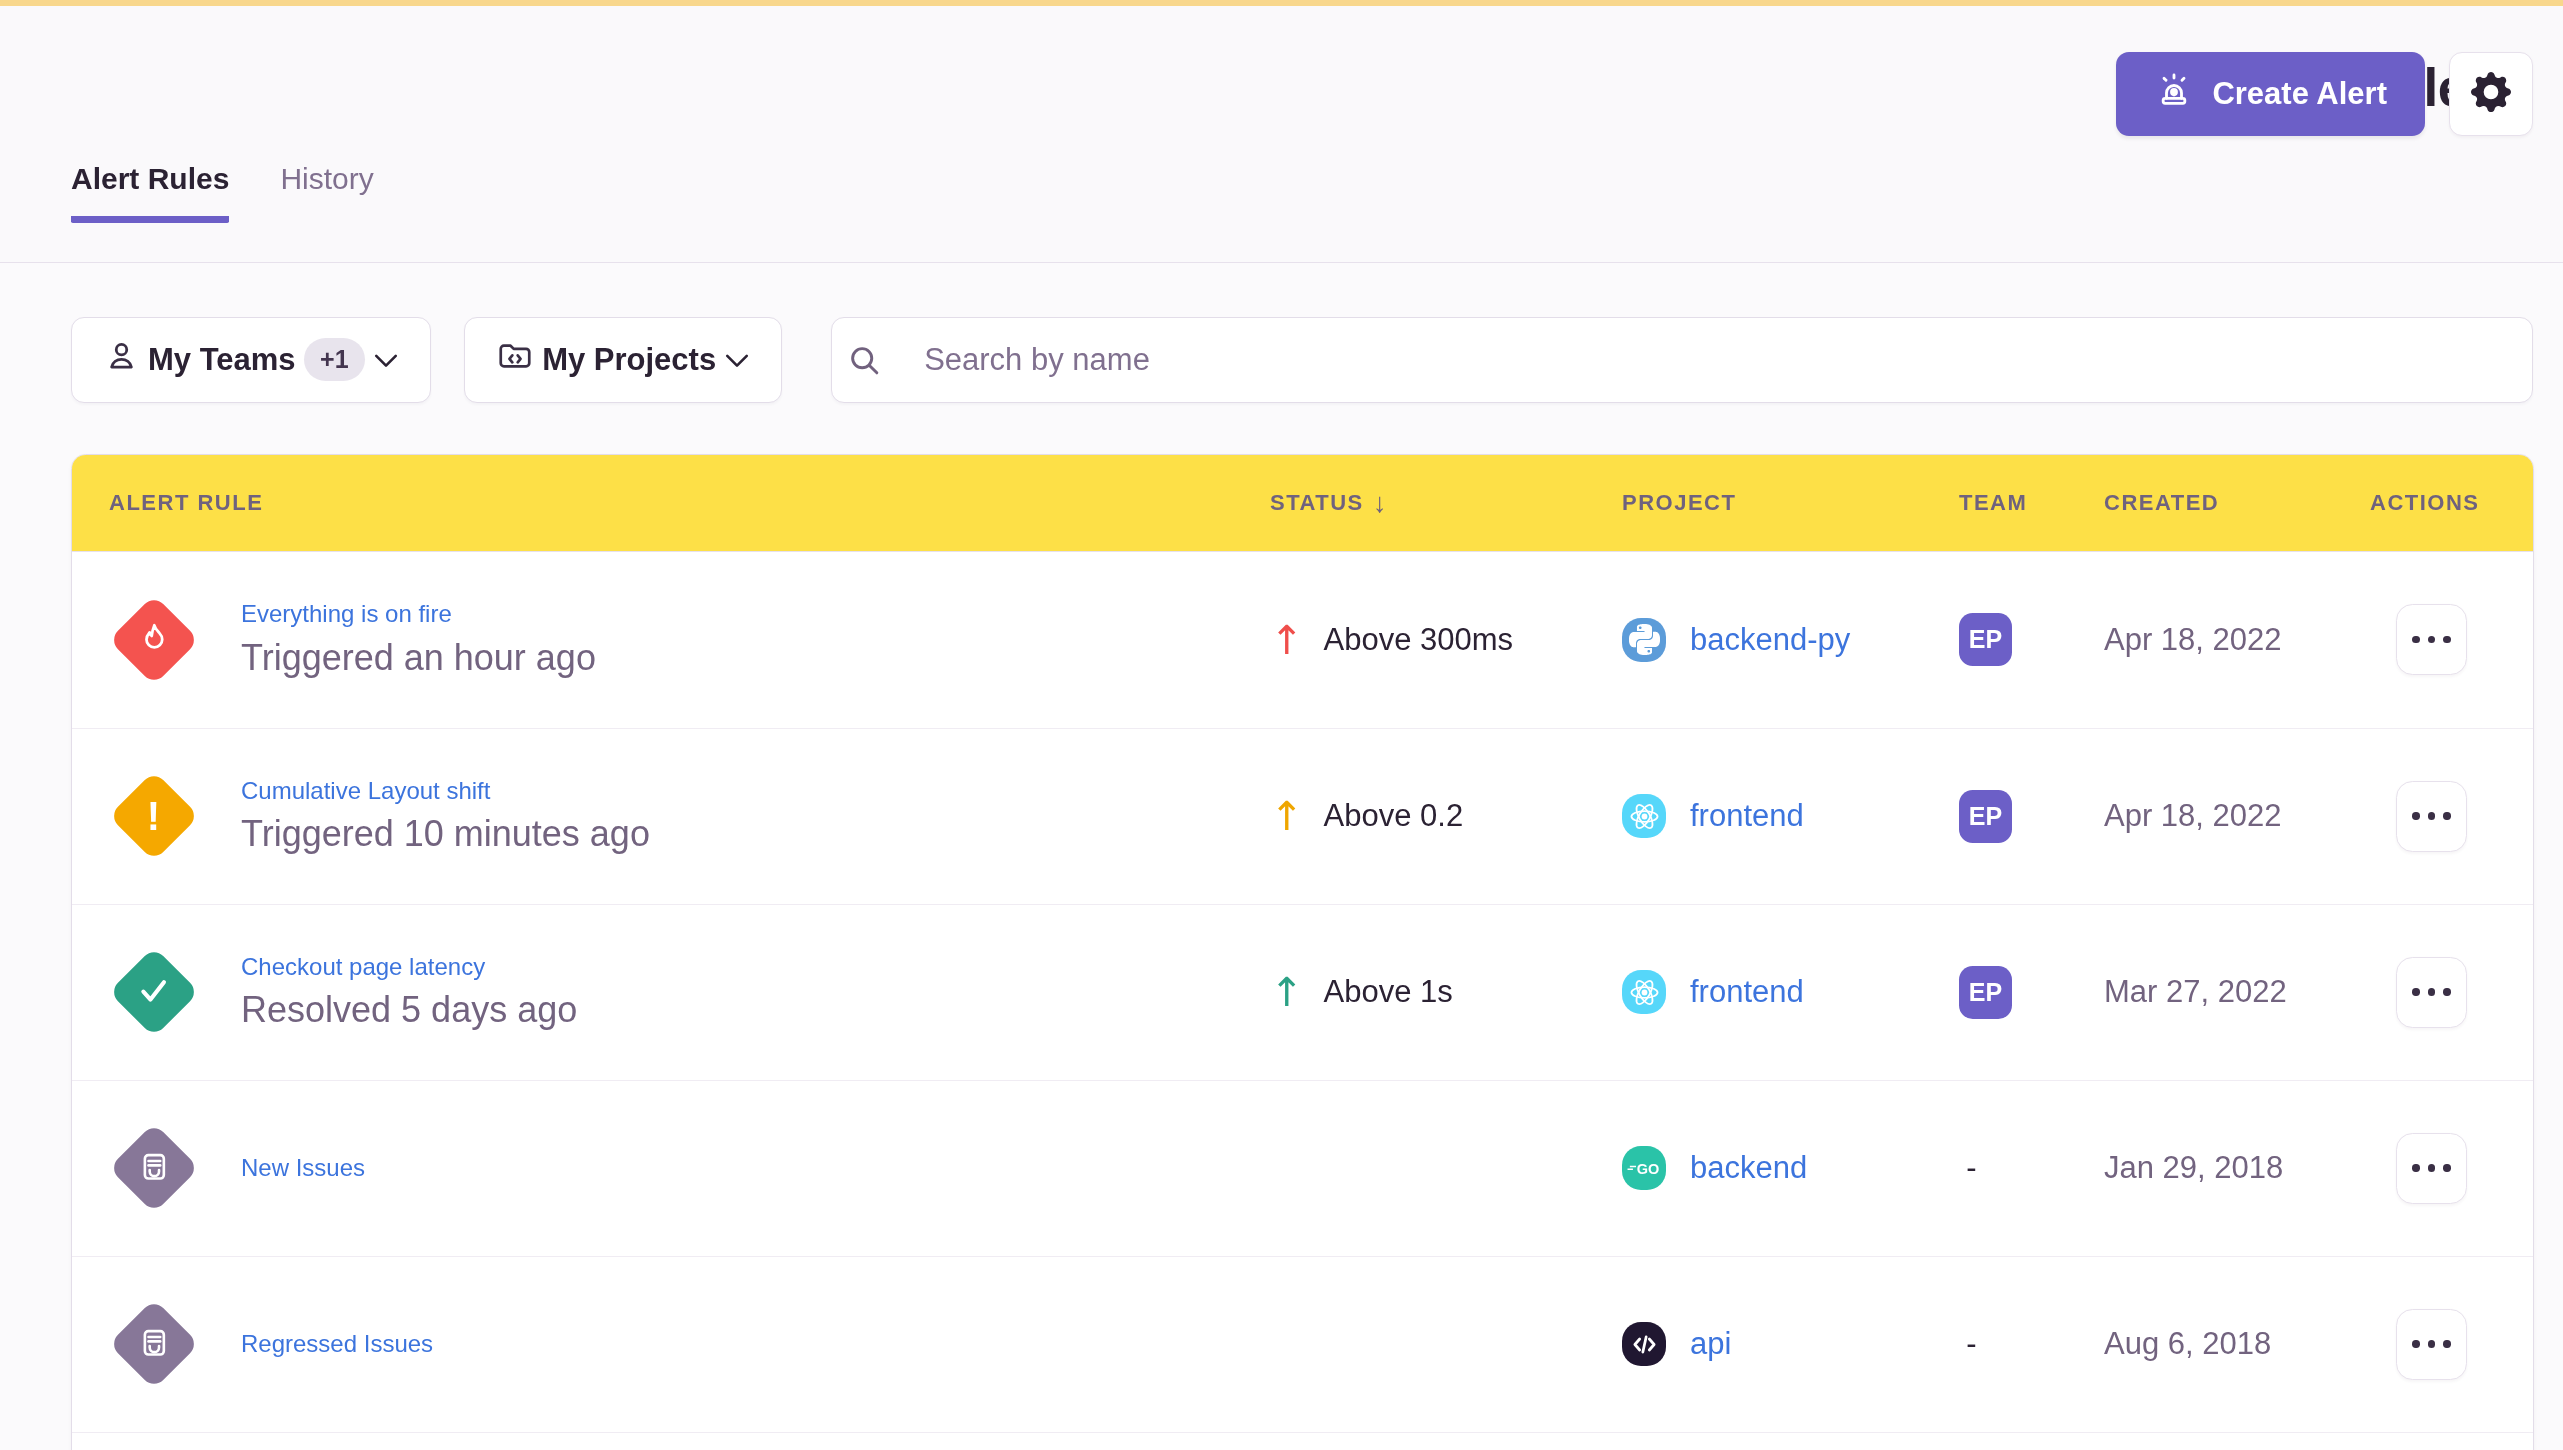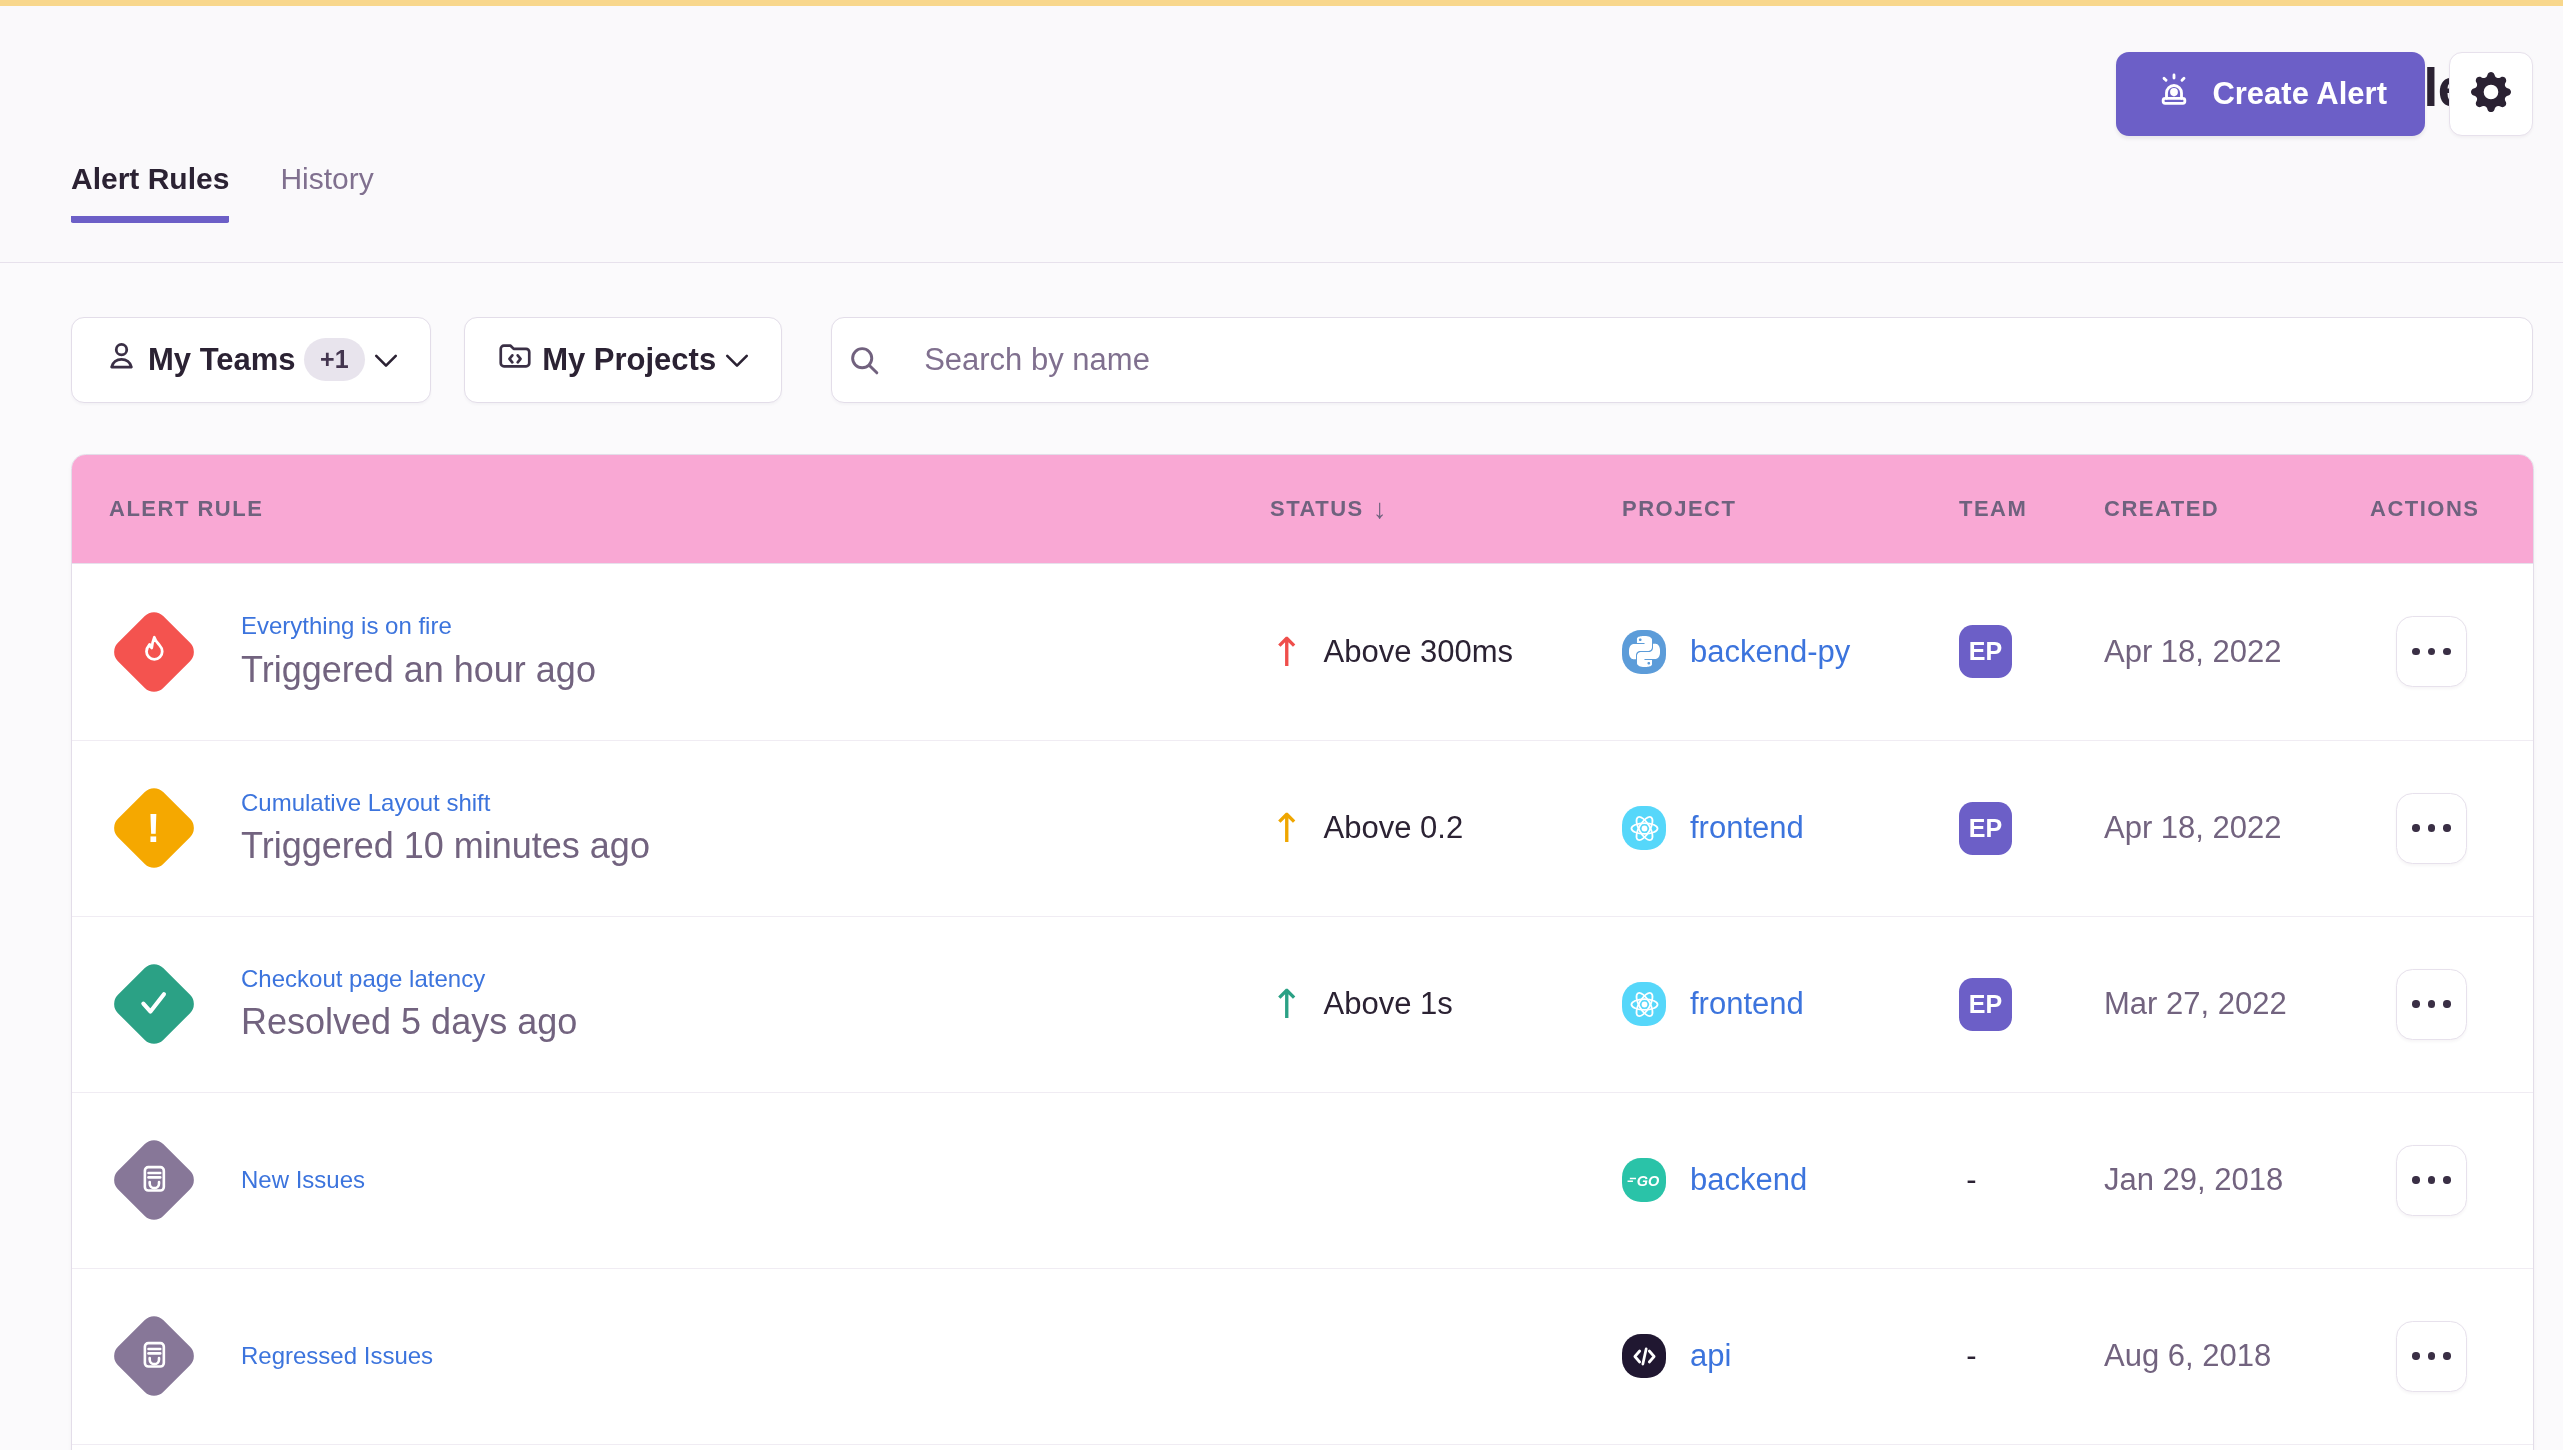--- a/index.html
+++ b/index.html
@@ -50,21 +50,21 @@
   }
   .search-input::placeholder { color:#80708F; }
 
   
   .panel {
     margin:51px 30px 0 71px; width:2463px;
     background:#fff; border:1.8px solid #E3DDE9; border-radius:14.6px; overflow:hidden;
     box-shadow:0 2.7px 4.6px rgba(43,34,51,0.04);
   }
   .grid-cols { display:grid; grid-template-columns:1fr 352px 337px 145px 266px 126px; padding:0 37px; align-items:center; }
-  .thead { height:109px; background:#f9a8d4; border-bottom:1.8px solid #E7E1EC; }
+  .thead { height:97px; background:#fde047; border-bottom:1.8px solid #E7E1EC; }
   .th { font-size:22px; font-weight:700; letter-spacing:1.5px; color:#6F627E; text-transform:uppercase; display:flex; align-items:center; gap:9.2px; }
   .sort-arrow { font-size:27.5px; font-weight:400; letter-spacing:0; }
 
   .table-row { height:176px; border-top:1.8px solid #F0ECF3; background:#fff; }
   .table-row:first-child { border-top:none; }
 
   .rule-cell { display:flex; align-items:center; }
   .diamond-wrap { width:90px; height:90px; display:flex; align-items:center; justify-content:center; flex:0 0 90px; }
   .diamond { width:64px; height:64px; border-radius:13px; transform:rotate(45deg); display:flex; align-items:center; justify-content:center; }
   .diamond > * { transform:rotate(-45deg); }
@@ -82,21 +82,21 @@
   .rule-detail { font-size:36px; color:#72637F; margin-top:8.2px; }
 
   .status-cell { display:flex; align-items:center; gap:20px; }
   .threshold-arrow { font-size:40px; font-weight:400; font-family:"DejaVu Sans",sans-serif; line-height:1; }
   [data-severity="critical"] .threshold-arrow { color:#EF4E4B; }
   [data-severity="warning"]  .threshold-arrow { color:#EFA600; }
   [data-severity="resolved"] .threshold-arrow { color:#2BA185; }
   .status-text { font-size:31px; font-weight:500; color:#2B2233; }
 
   .project-cell { display:flex; align-items:center; gap:24px; }
-  .proj-icon { width:44px; height:44px; border-radius:19px; display:flex; align-items:center; justify-content:center; flex:0 0 44px;font-style:italic; }
+  .proj-icon { width:44px; height:44px; border-radius:19px; display:flex; align-items:center; justify-content:center; flex:0 0 44px; }
   .proj-icon svg { display:none; }
   .proj-icon[data-platform="python"] { background:#5C9CD9; }
   .proj-icon[data-platform="python"] .platform-python { display:block; }
   .proj-icon[data-platform="react"] { background:#56D7FA; }
   .proj-icon[data-platform="react"] .platform-react { display:block; }
   .proj-icon[data-platform="go"] { background:#2AC3A8; }
   .proj-icon[data-platform="go"] .platform-go { display:block; }
   .proj-icon[data-platform="api"] { background:#201731; }
   .proj-icon[data-platform="api"] .platform-api { display:block; }
   .project-name { font-size:31px; font-weight:500; color:#3C74DD; cursor:pointer; }

